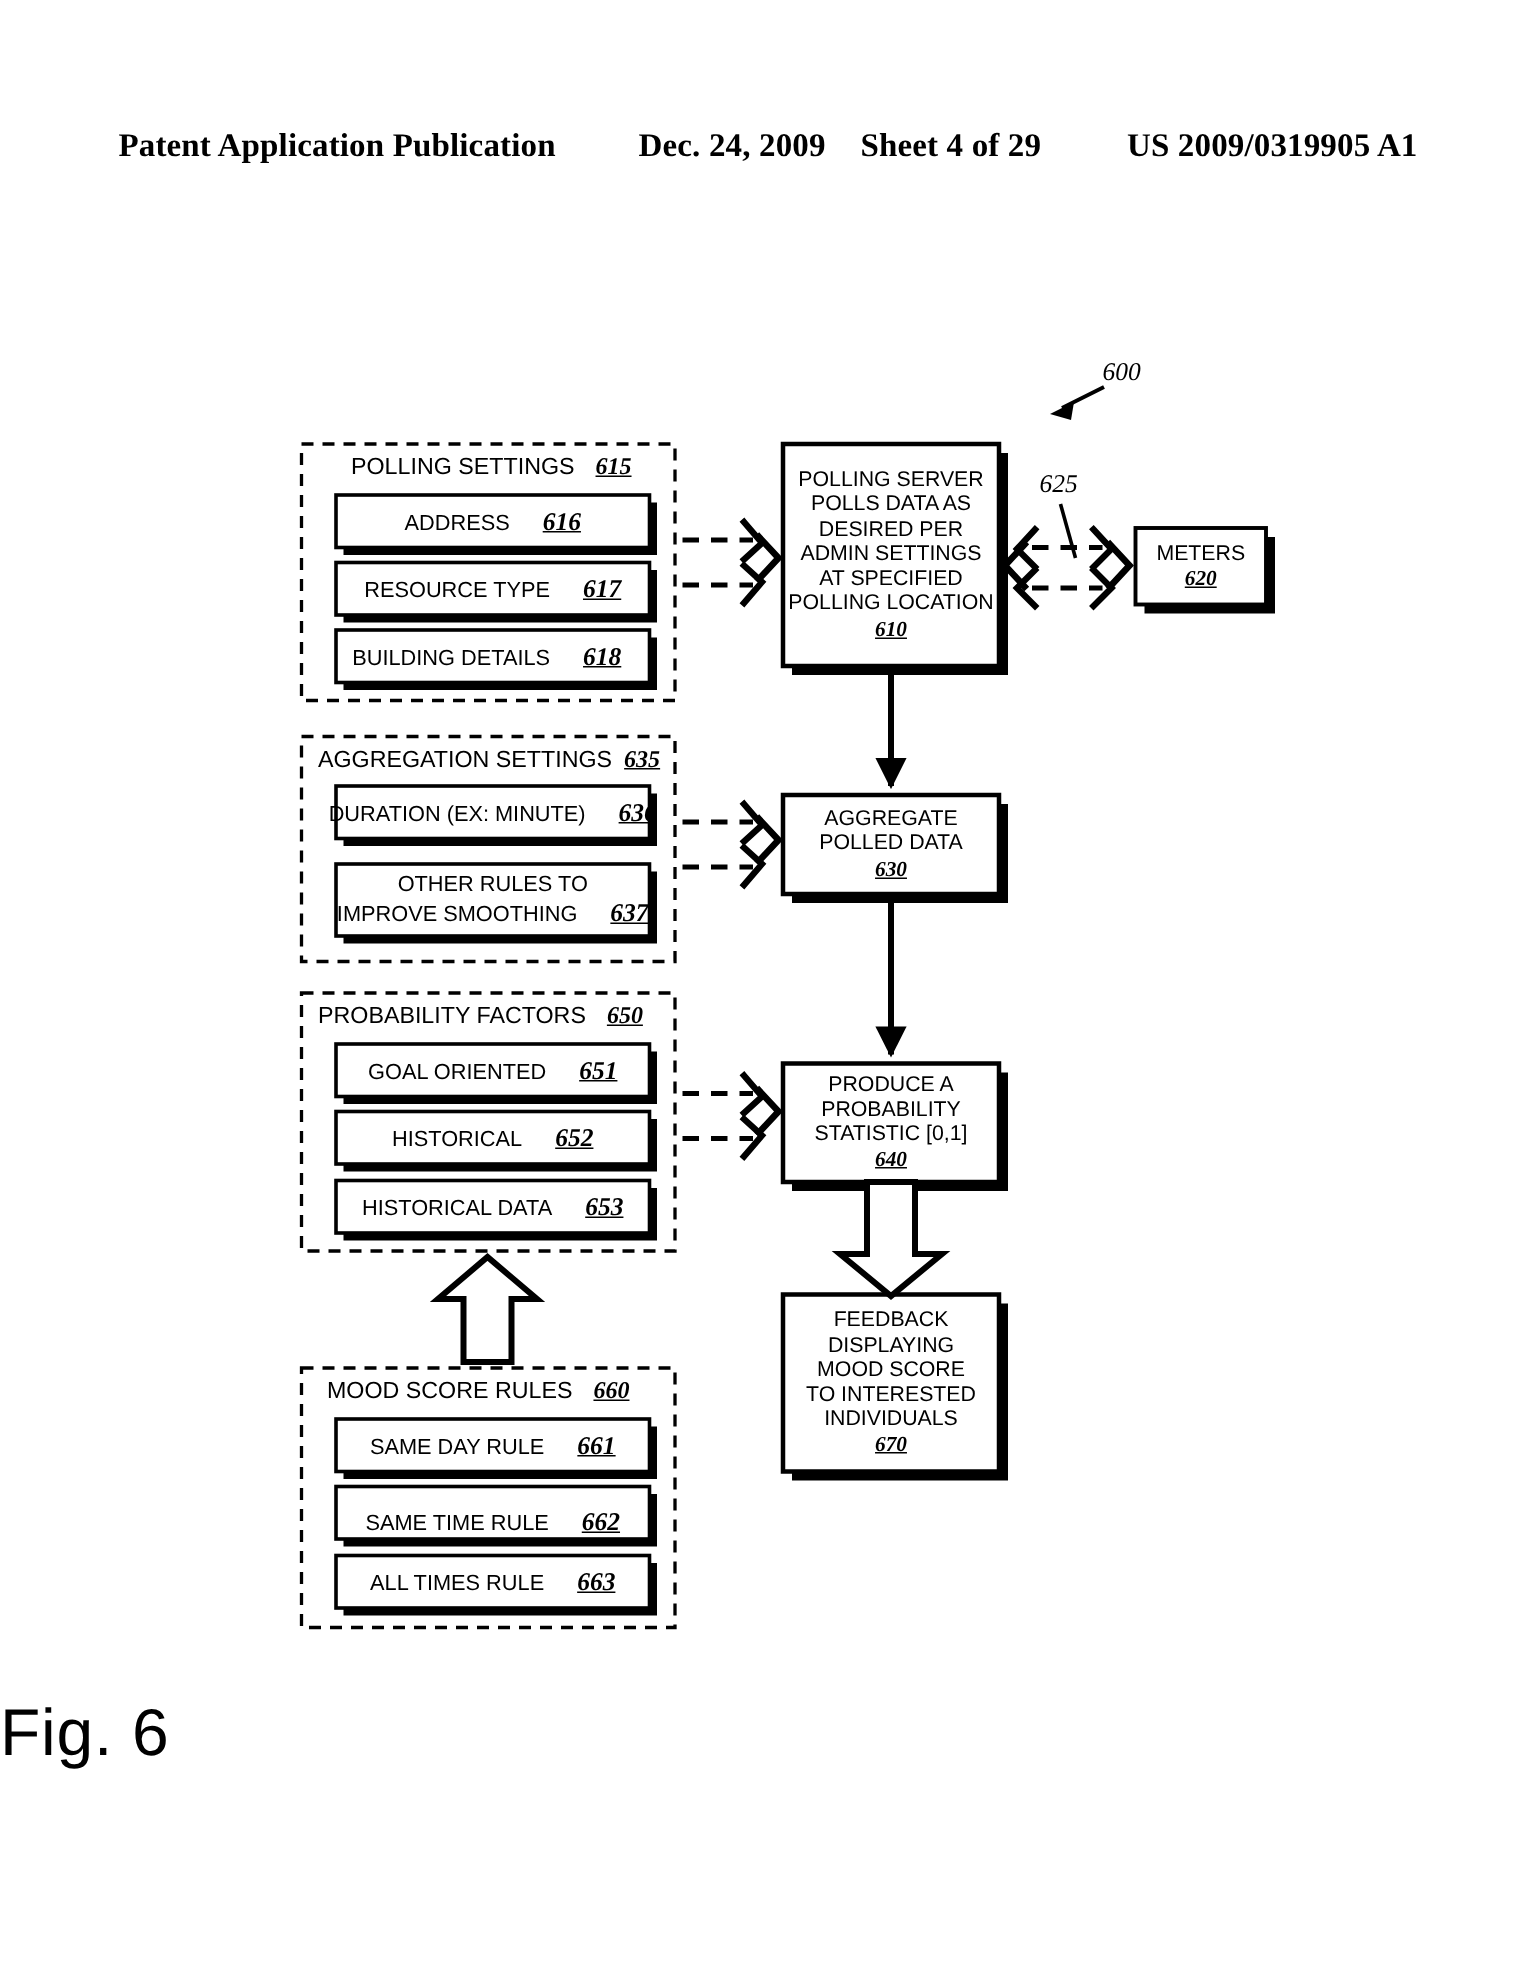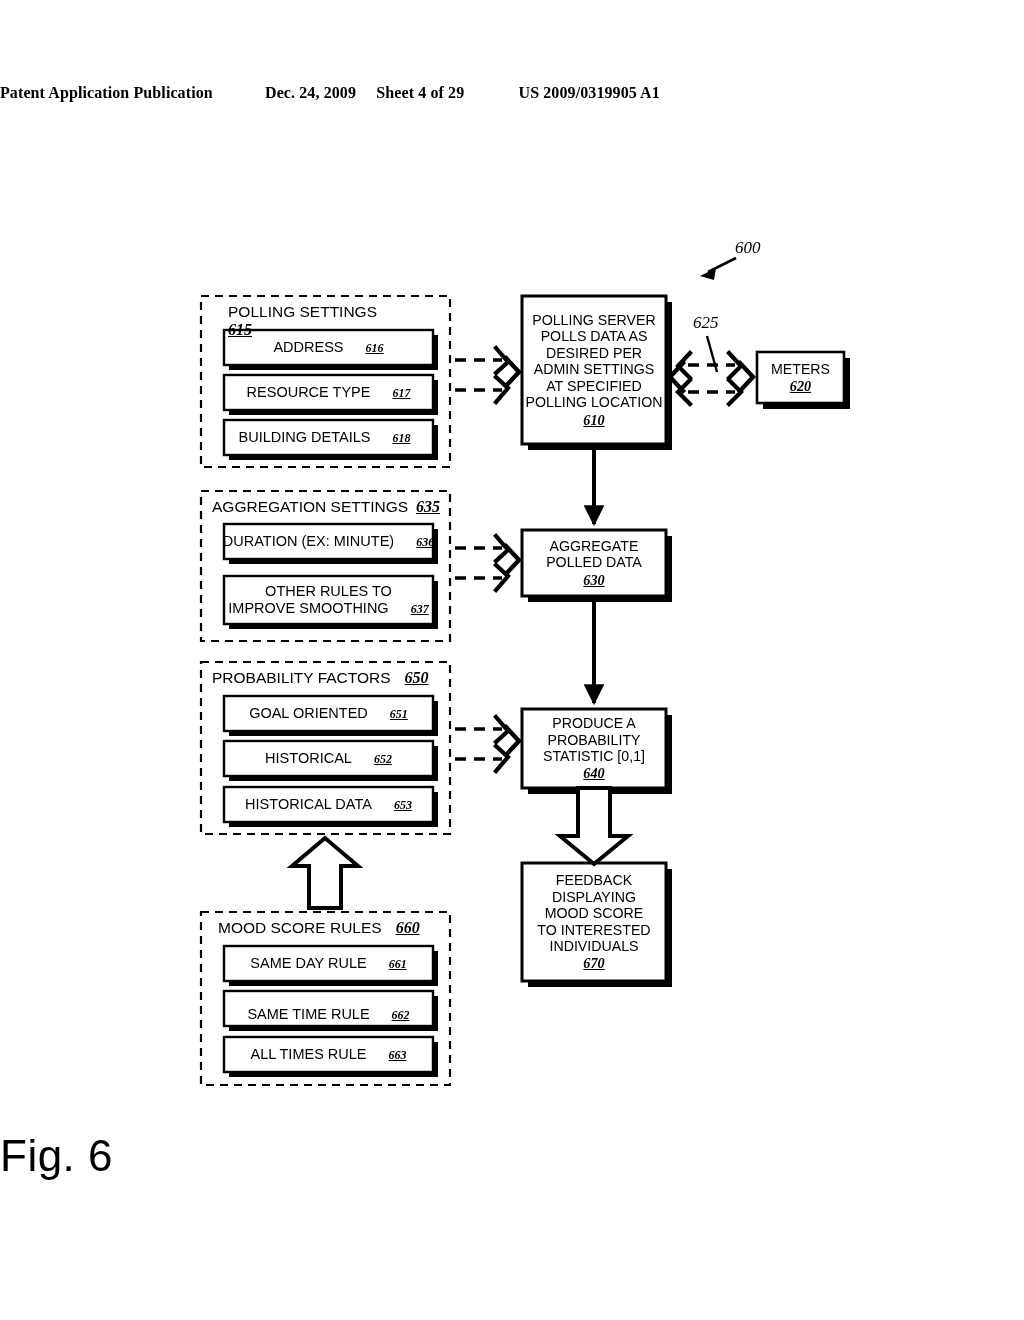--- a/index.html
+++ b/index.html
@@ -15,23 +15,24 @@
     color: #000000;
     overflow: hidden;
   }
 
   
   .pub-header {
     position: absolute;
     top: 84px;
     left: 0;
     width: 1024px;
+    text-align: center;
     font-family: "Liberation Serif", serif;
     font-weight: bold;
-    font-size: 16px;
+    font-size: 22px;
     letter-spacing: 0.1px;
     white-space: nowrap;
   }
   .pub-header .seg { display: inline-block; vertical-align: baseline; }
   .pub-header .gap-a { display: inline-block; width: 44px; }
   .pub-header .gap-b { display: inline-block; width: 12px; }
   .pub-header .gap-c { display: inline-block; width: 46px; }
 
   
   .fig-caption {
@@ -78,21 +79,21 @@
     white-space: nowrap;
     display: flex;
     align-items: baseline;
   }
   .grp-title .ref { margin-left: 14px; font-size: 16px; }
 
   .item-label {
     font-size: 14.5px;
     white-space: nowrap;
   }
-  .item-label .ref { margin-left: 22px; font-size: 12px; }
+  .item-label .ref { margin-left: 22px; font-size: 17px; }
 
   .node-label { font-size: 14.2px; }
   .node-label .ref { font-size: 14.2px; display: block; margin-top: 1px; }
 
   .lead-num {
     position: absolute;
     font-family: "Liberation Serif", serif;
     font-style: italic;
     font-size: 17px;
   }
@@ -237,21 +238,21 @@
     <polygon points="700,276 716,268 714,280" fill="#000"></polygon>
   </g>
 
 </svg>
 </div>
 
 <div class="lead-num" style="left:735px; top:238px;">600</div>
 
 <div class="lead-num" style="left:693px; top:313px;">625</div>
 
-<div class="grp-title" style="left:214px; top:303px;flex-direction:column;">
+<div class="grp-title" style="left:234px; top:303px;">
   <span>POLLING SETTINGS</span>
   <span class="ref">615</span>
 </div>
 <div class="boxtext" style="left:224px; top:330px; width:209px; height:35px;">
   <div class="item-label">
     <span>ADDRESS</span><span class="ref">616</span>
   </div>
 </div>
 <div class="boxtext" style="left:224px; top:375px; width:209px; height:35px;">
   <div class="item-label">

